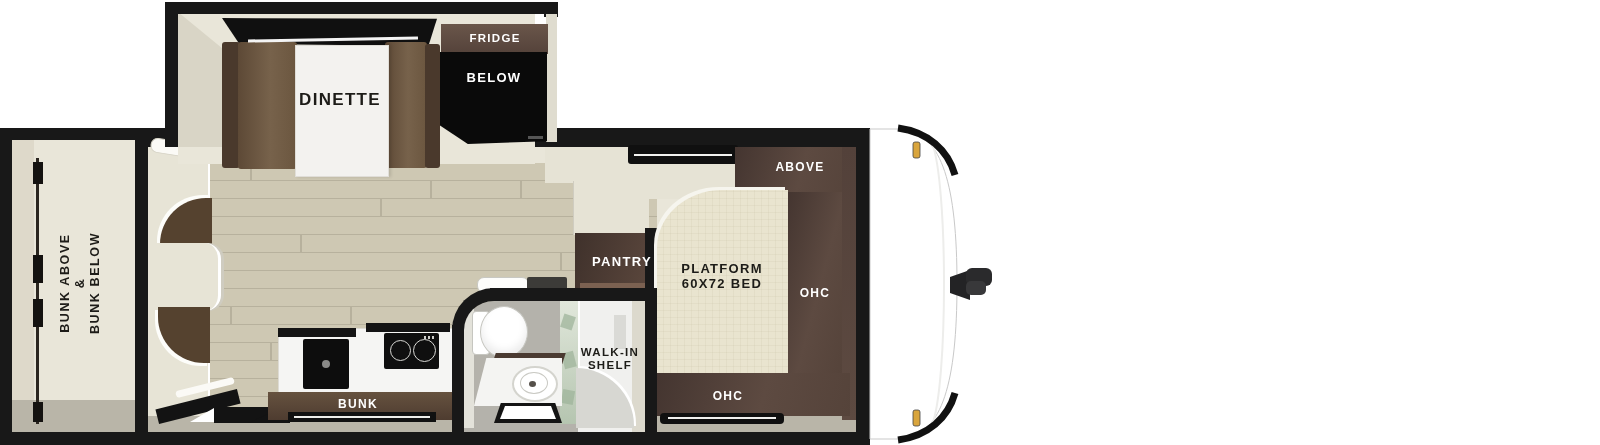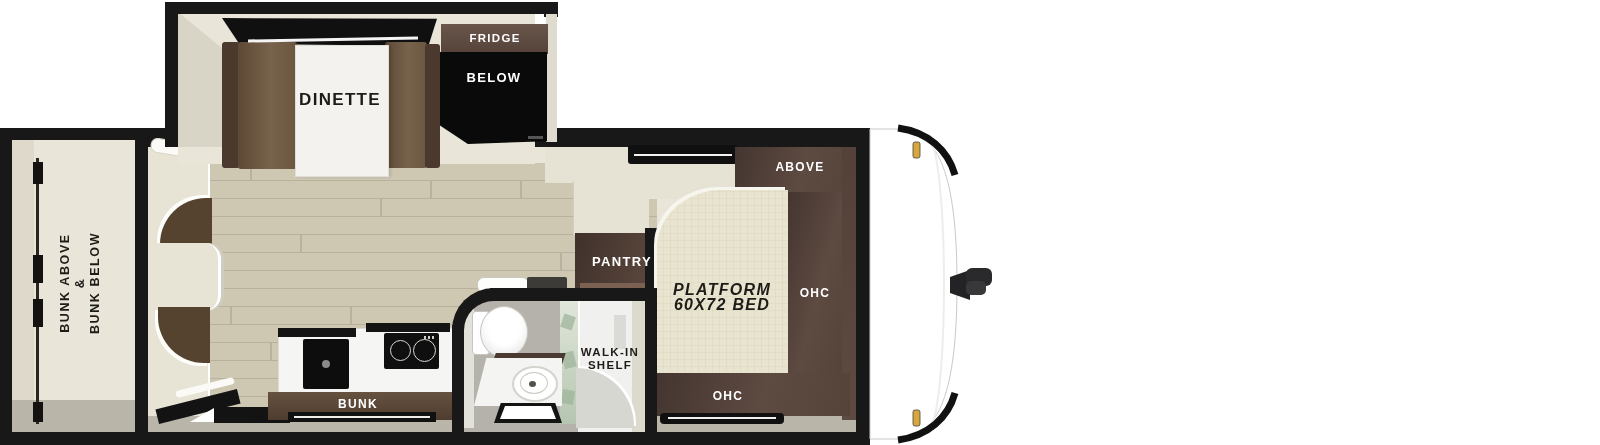--- a/index.html
+++ b/index.html
@@ -93,21 +93,21 @@
 
   <div class="abs" style="left:628px;top:145px;width:110px;height:19px;background:#101010;border-radius:3px;z-index:9;"></div>
   <div class="abs" style="left:634px;top:154px;width:98px;height:2px;background:#f2f2f0;z-index:10;"></div>
 
   <div class="abs brown-cab" style="left:735px;top:147px;width:121px;height:45px;z-index:11;"></div>
   <div class="abs" style="left:735px;top:190px;width:53px;height:3px;background:#f5f4ee;z-index:12;"></div>
   <div class="lbl lw" style="left:800px;top:167px;font-size:12px;">ABOVE</div>
 
   <div class="abs" style="left:657px;top:190px;width:131px;height:183px;background:#e9e4cf;border-top-left-radius:65px 58px;box-shadow:-3px -3px 0 #f6f5ee;border-bottom:2px solid #d9d3bd;
               background-image:repeating-linear-gradient(0deg,transparent 0 6px,rgba(180,172,140,0.12) 6px 7px),repeating-linear-gradient(90deg,transparent 0 6px,rgba(180,172,140,0.12) 6px 7px);z-index:13;"></div>
-  <div class="lbl lk center-text" style="left:722px;top:297px;font-size:16px;line-height:15px;z-index:41;font-style:italic;">
+  <div class="lbl lk center-text" style="left:722px;top:276px;font-size:13px;line-height:15px;z-index:41;">
     <div>PLATFORM</div>
     <div>60X72 BED</div>
   </div>
 
   <div class="abs wall" style="left:645px;top:228px;width:12px;height:74px;"></div>
   <div class="abs" style="left:575px;top:233px;width:70px;height:59px;background:linear-gradient(105deg,#3f312b,#5a463c);z-index:14;"></div>
   <div class="abs" style="left:580px;top:283px;width:65px;height:9px;background:#7b6151;z-index:15;"></div>
   <div class="lbl lw" style="left:610px;top:261px;font-size:13px;margin-left:12px;">PANTRY</div>
 
   <div class="abs" style="left:477px;top:277px;width:50px;height:14px;background:#fdfdfb;border:1px solid #c8c8c2;border-radius:7px;z-index:16;"></div>

